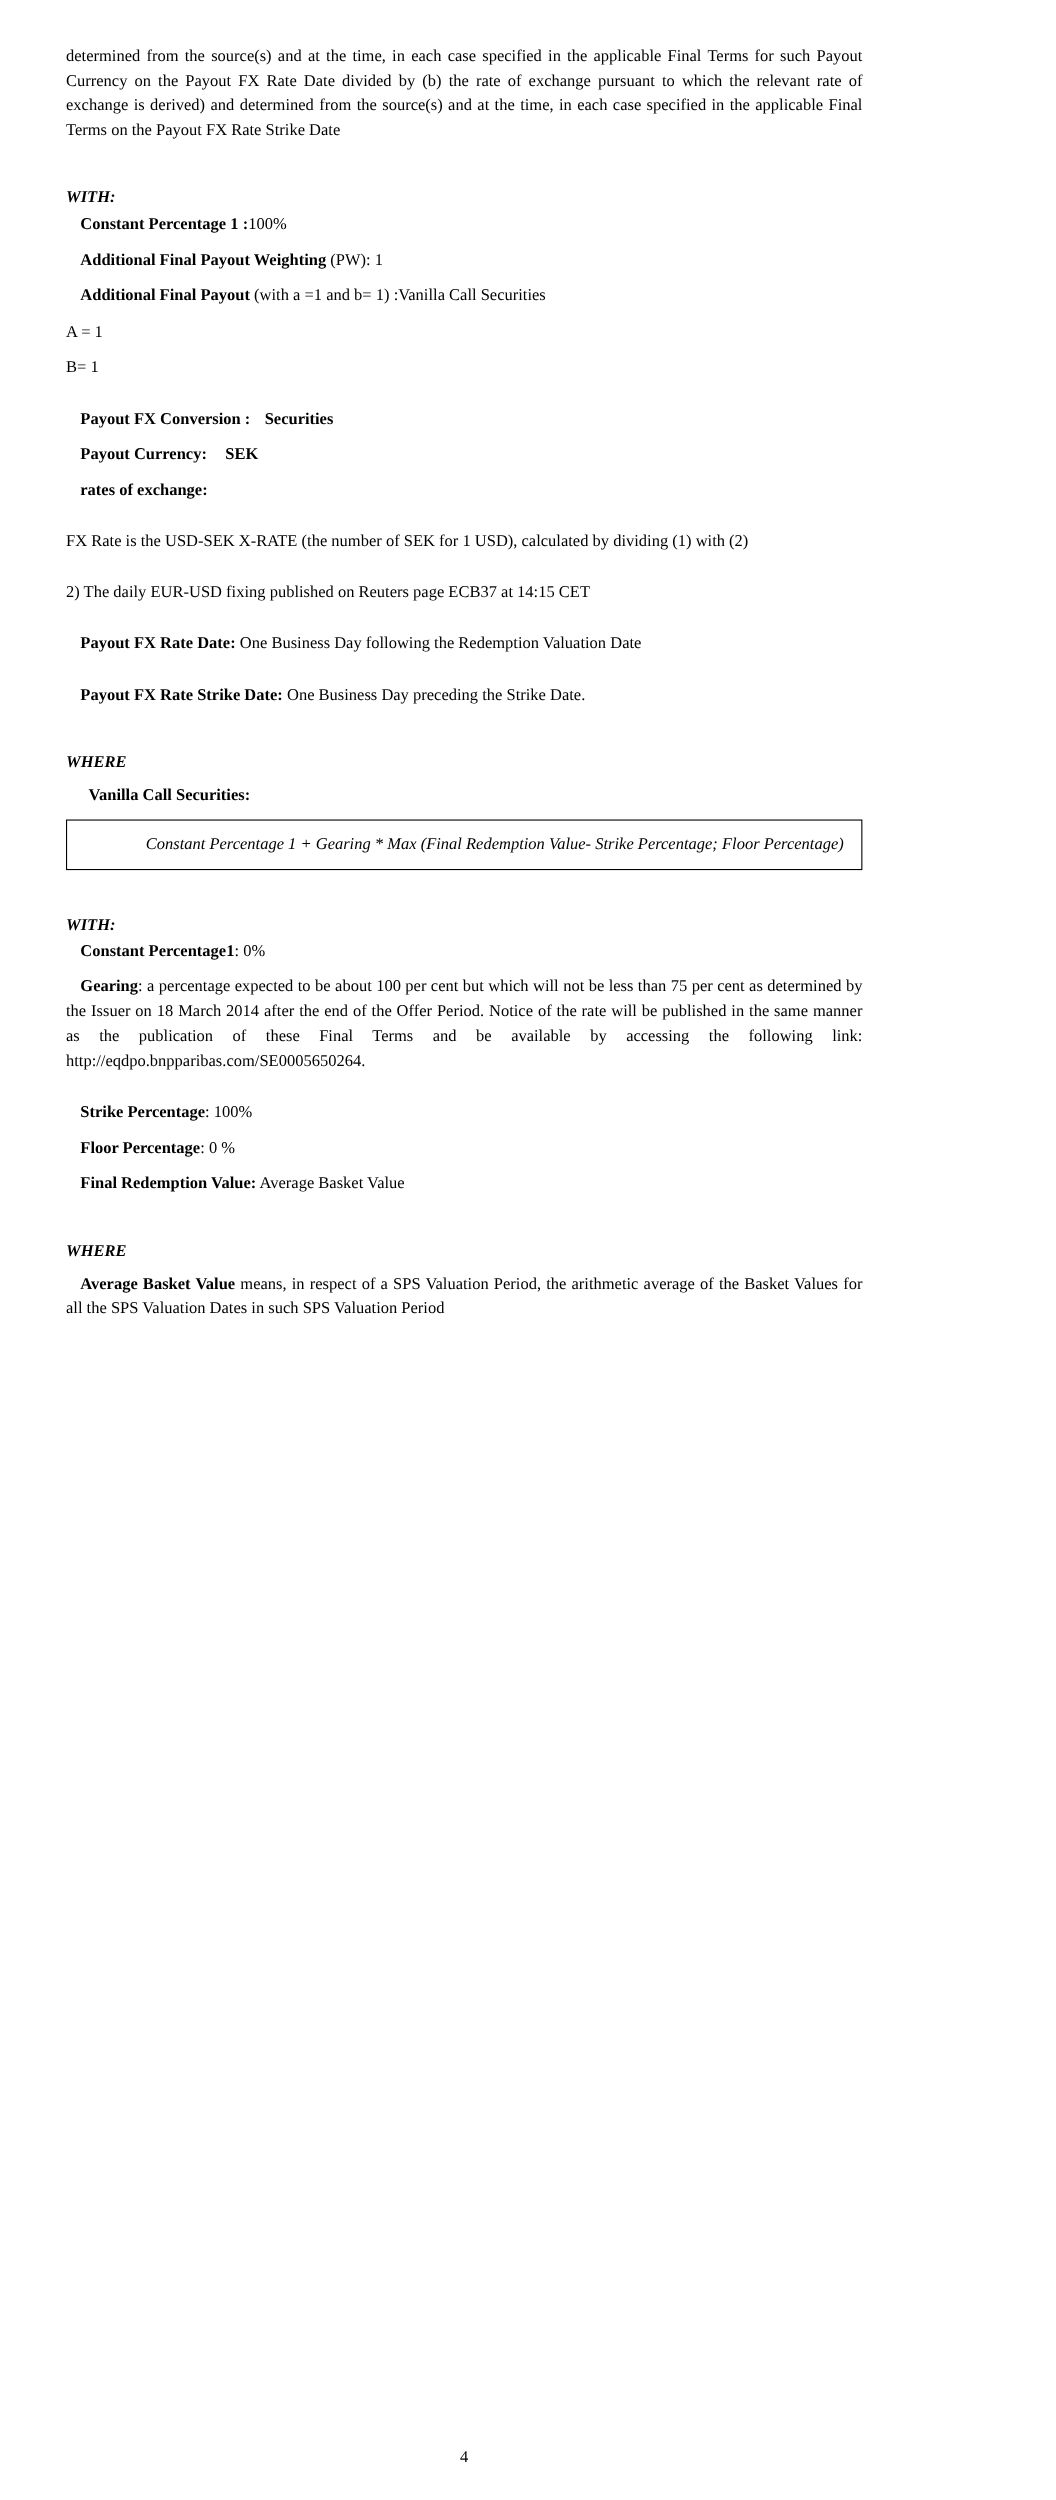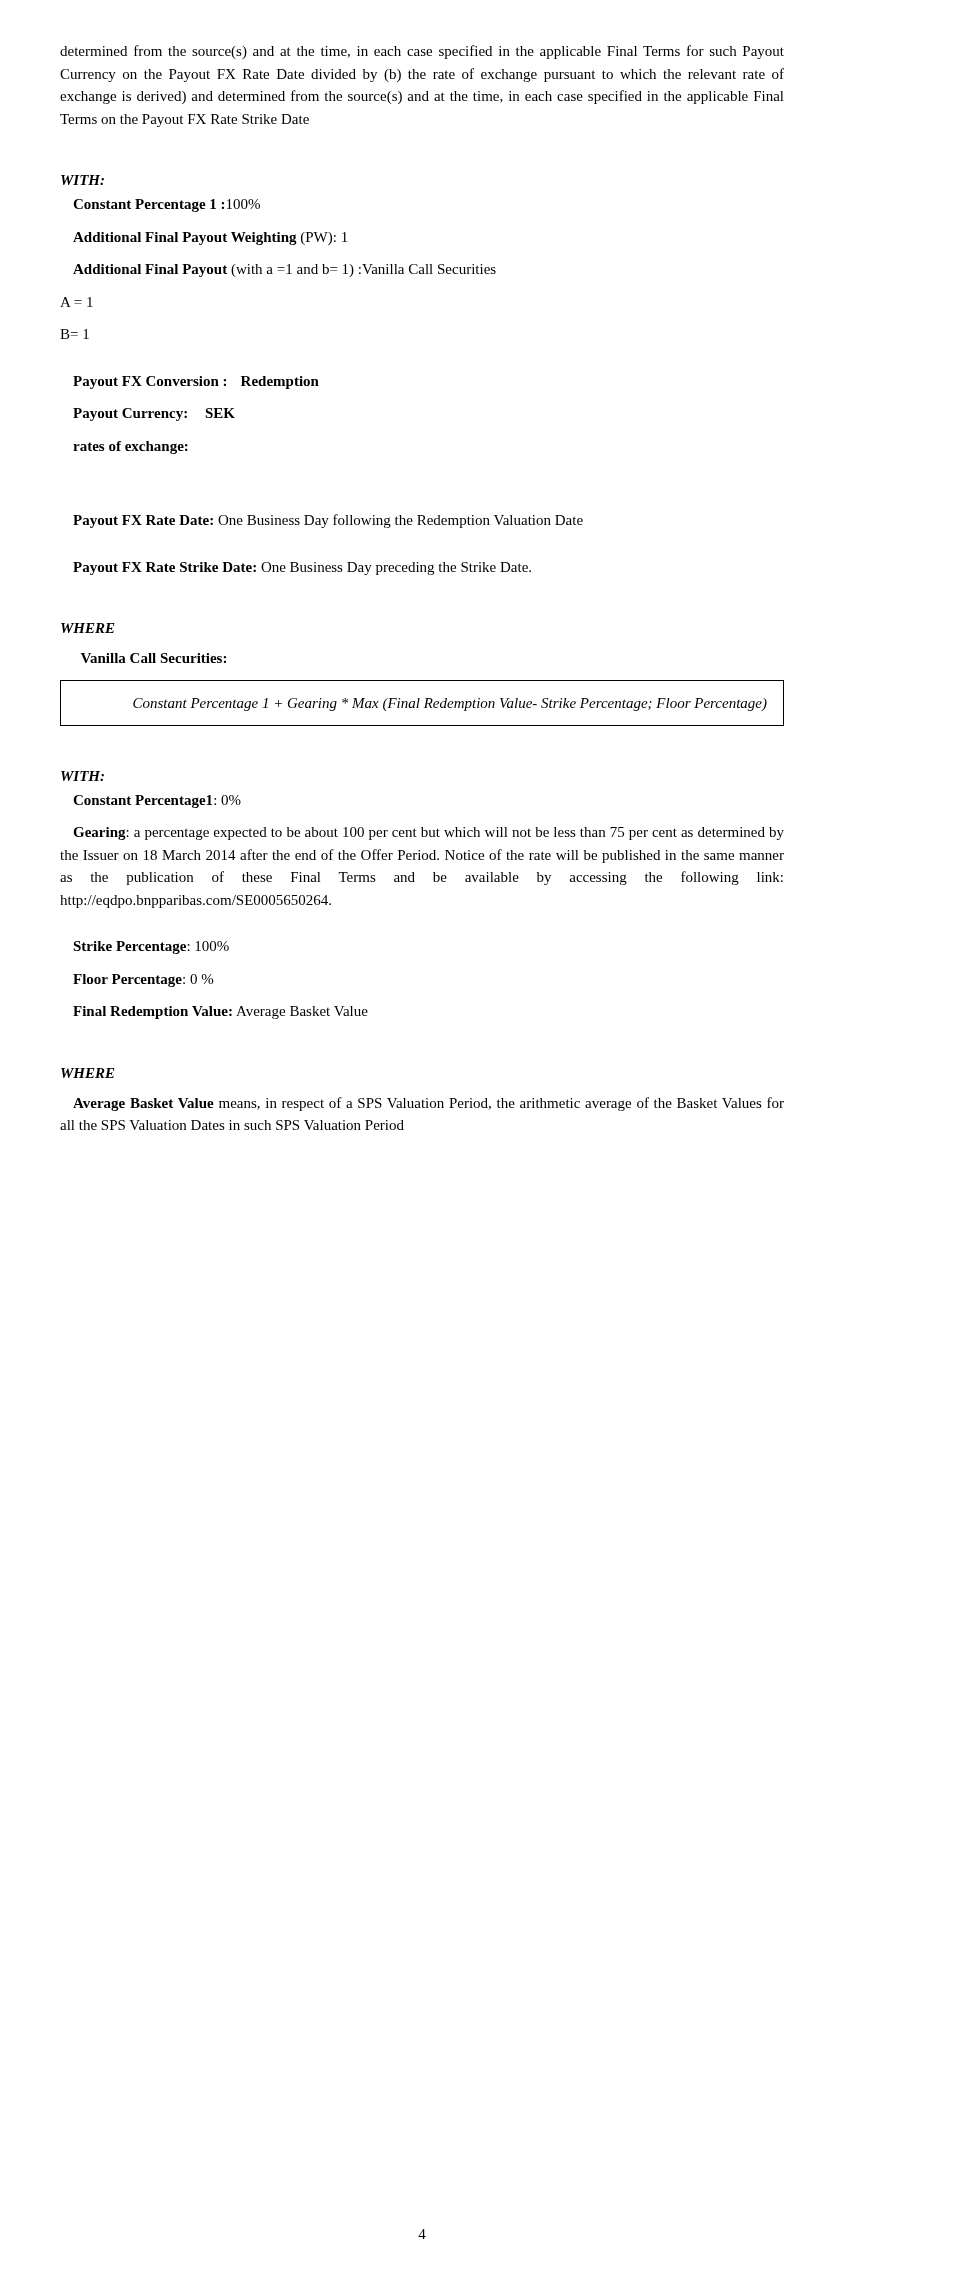--- a/index.html
+++ b/index.html
@@ -103,37 +103,39 @@
     <span class="bold-text">Additional Final Payout</span> <span>(with a =1 and b= 1) :Vanilla Call Securities</span>
   </p>
 
   <p class="content-block">A = 1</p>
 
   <p class="content-block">B= 1</p>
 
   <div class="spacer"></div>
 
   <p class="content-block">
-    <span class="bold-text">Payout FX Conversion :</span><span class="bold-text">Redemption</span>
+    <span class="bold-text">Payout FX Conversion :</span><span class="bold-text">Securities</span>
   </p>
 
   <p class="content-block">
     <span class="bold-text">Payout Currency:</span> <span class="bold-text">SEK</span>
   </p>
 
   <p class="content-block">
     <span class="bold-text">rates of exchange:</span>
   </p>
 
   <div class="spacer"></div>
 
+  <p class="content-block">FX Rate is the USD-SEK X-RATE (the number of SEK for 1 USD), calculated  by dividing (1) with (2)</p>
 
   <div class="spacer"></div>
 
 
+  <p class="content-block">2) The daily EUR-USD fixing published on Reuters page  ECB37 at 14:15 CET</p>
 
   <div class="spacer"></div>
 
   <p class="content-block">
     <span class="bold-text">Payout FX Rate Date:</span> <span>One Business Day following the Redemption Valuation Date</span>
   </p>
 
   <div class="spacer"></div>
 
   <p class="content-block">

